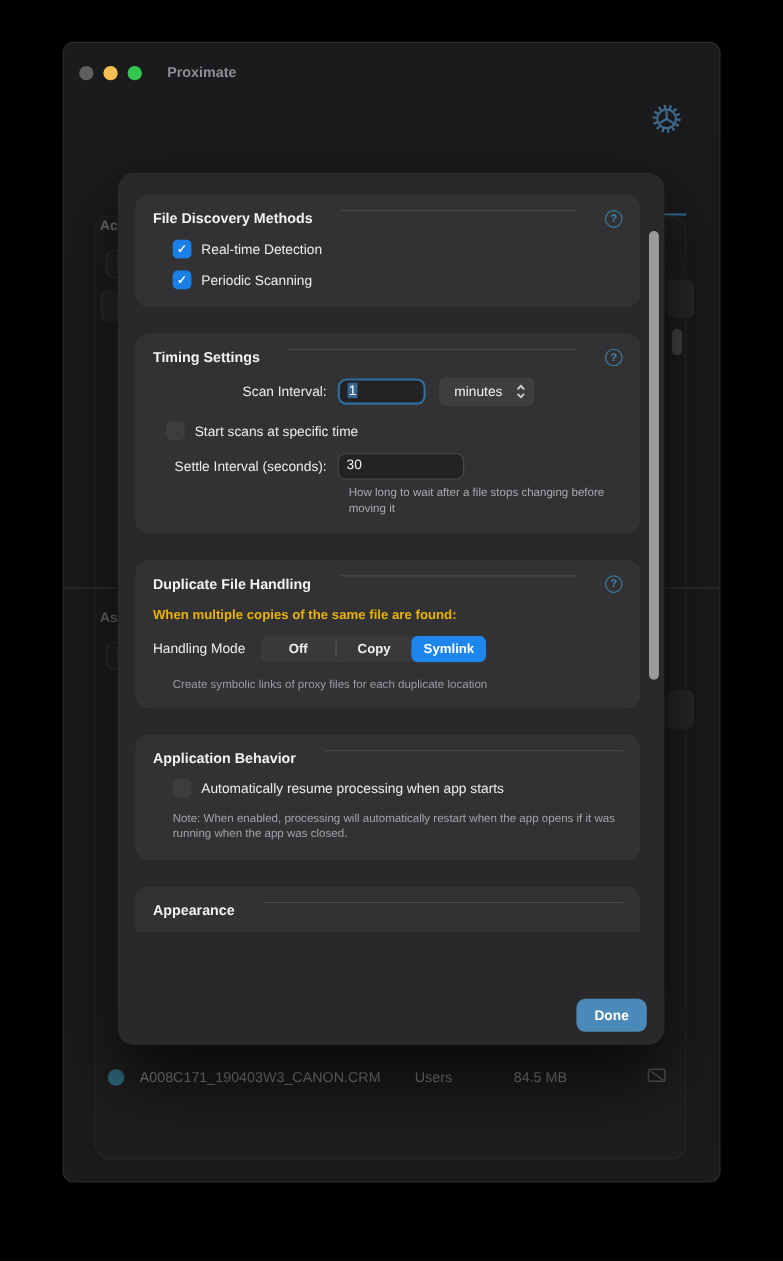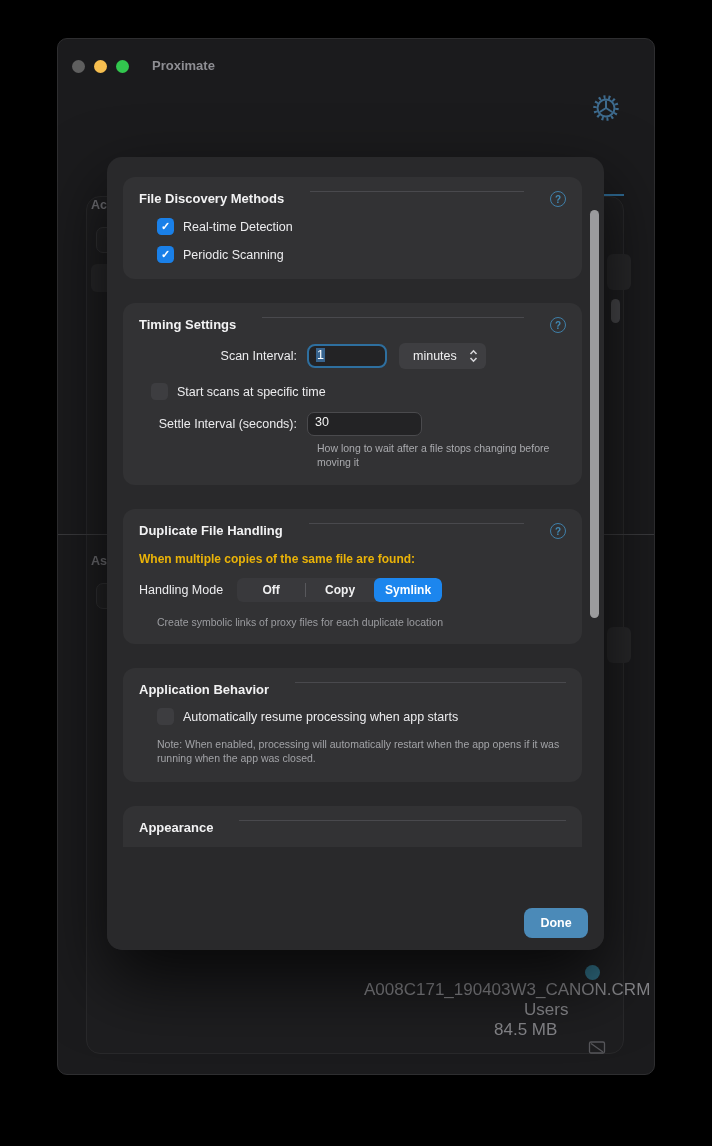--- a/index.html
+++ b/index.html
@@ -41,21 +41,21 @@
   .bg-block { position:absolute; background:#28282a; border-radius:6px; }
   .blk-l1 { left:33px; top:225px; width:62px; height:28px; }
   .blk-r1 { left:549px; top:215px; width:24px; height:36px; }
   .blk-r2 { left:549px; top:588px; width:24px; height:36px; }
   .bg-pill { position:absolute; left:553px; top:260px; width:9px; height:24px;
              background:#47474a; border-radius:5px; }
   .bg-divider { position:absolute; left:0; top:495px; width:100%; height:1px;
                 background:#3a3a3d; }
 
   .asset-row { position:absolute; left:40px; right:40px; top:926px; height:28px;
-               display:flex; align-items:flex-end; font-size:17px; color:#86868a;flex-direction:column; }
+               display:flex; align-items:center; font-size:13px; color:#86868a; }
   .asset-dot { width:15px; height:15px; border-radius:50%; background:#2f6b80;
                margin-right:14px; flex:none; }
   .asset-name { width:250px; }
   .asset-loc  { width:90px; }
   .asset-size { width:120px; }
   .asset-icon { margin-left:auto; margin-right:8px; }
 
   
   .modal { position:absolute; left:107px; top:157px; width:497px; height:793px;
            background:#29292b; border-radius:15px;

